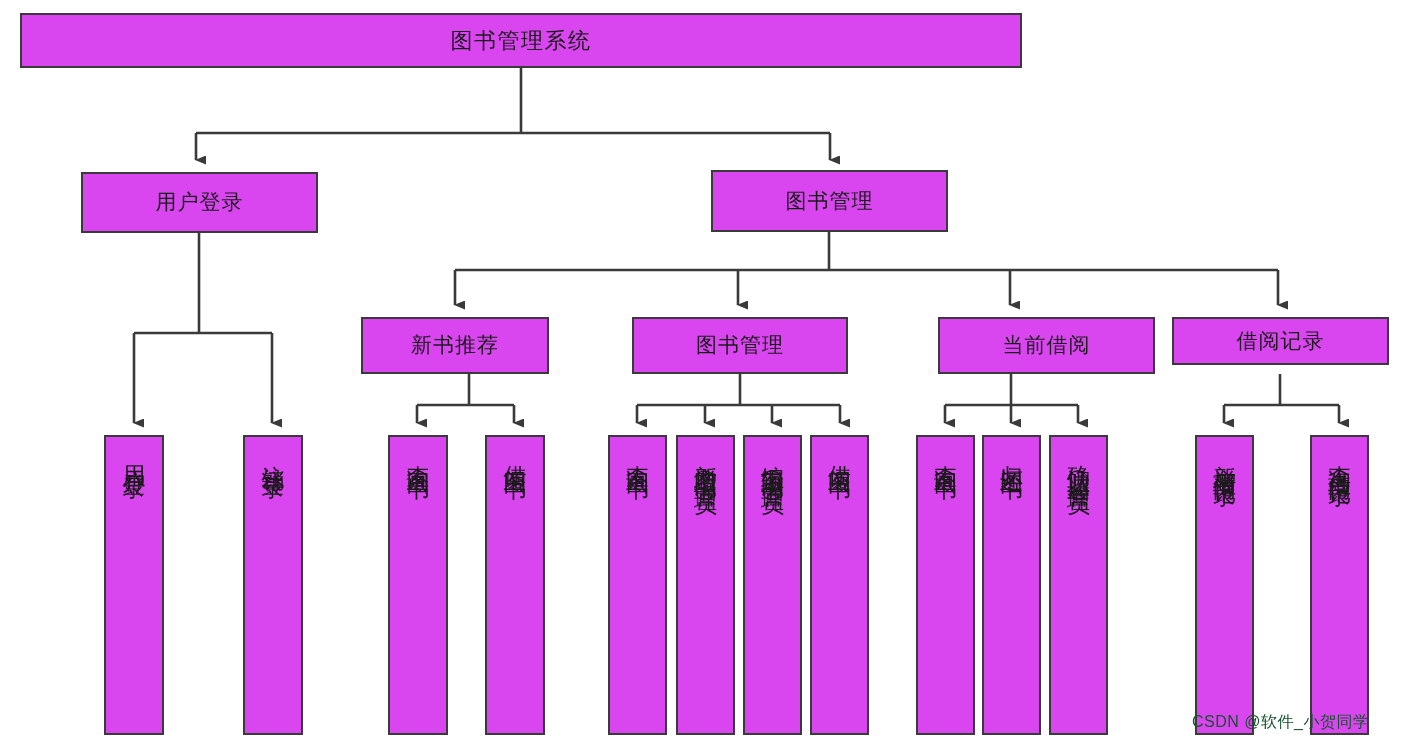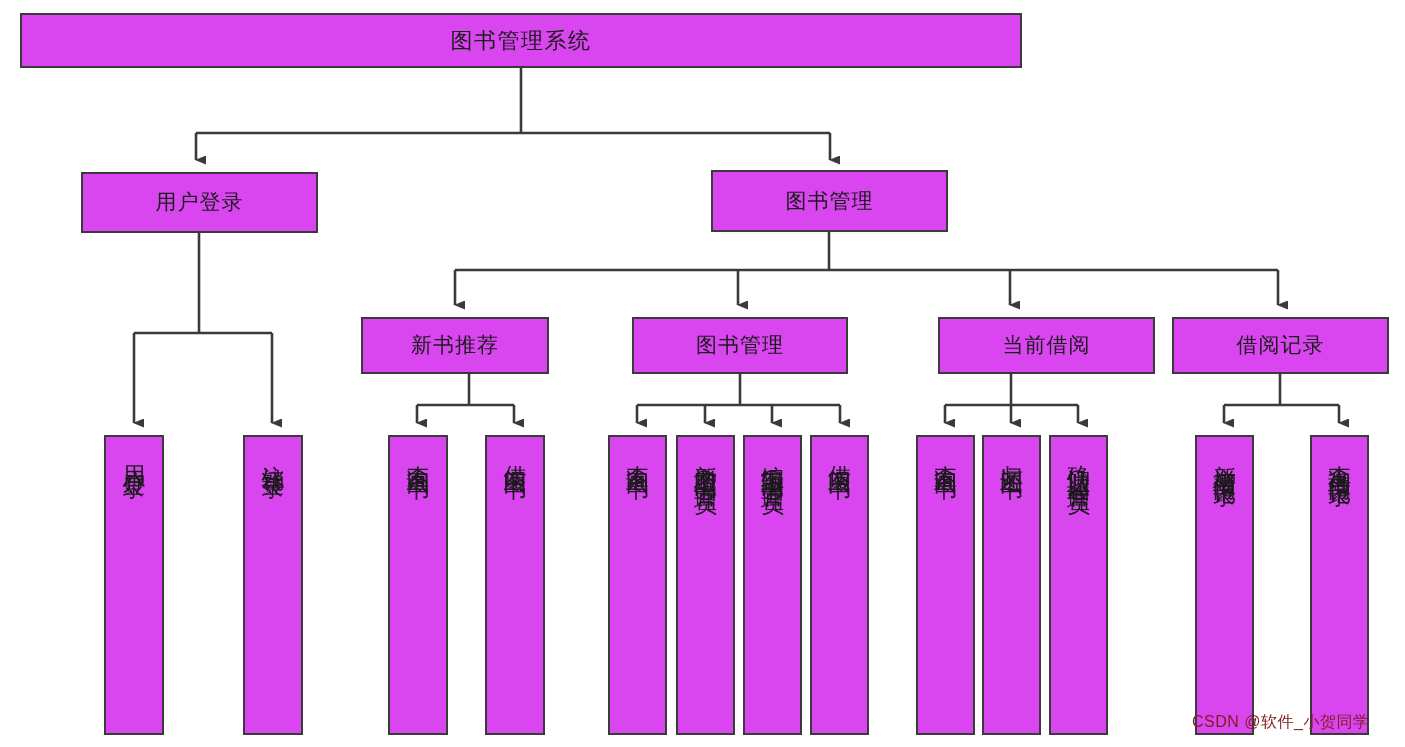--- a/index.html
+++ b/index.html
@@ -44,21 +44,21 @@
     writing-mode:vertical-rl;
     text-orientation:upright;
     font-size:23px;
     letter-spacing:4px;
     line-height:1;
   }
   .watermark{
     position:absolute;
     left:1192px;top:712px;
     font-size:16px;
-    color:#7f1d1d;
+    color:#14532d;
     white-space:nowrap;
     letter-spacing:0.5px;
   }
 </style>
 </head>
 <body>
 
 <div id="stage">
 
   <svg class="wires" viewBox="0 0 1405 747" xmlns="http://www.w3.org/2000/svg">
@@ -124,21 +124,21 @@
 
   <div class="node h" style="left:361px;top:317px;width:188px;height:57px;">
     <span class="lbl">新书推荐</span>
   </div>
   <div class="node h" style="left:632px;top:317px;width:216px;height:57px;">
     <span class="lbl">图书管理</span>
   </div>
   <div class="node h" style="left:938px;top:317px;width:217px;height:57px;">
     <span class="lbl">当前借阅</span>
   </div>
-  <div class="node h" style="left:1172px;top:317px;width:217px;height:57px;">
+  <div class="node h" style="left:1172px;top:317px;width:217px;height:48px;">
     <span class="lbl">借阅记录</span>
   </div>
 
   <div class="node v" style="left:104px;top:435px;width:60px;height:300px;">
     <span class="lbl">用户登录</span>
   </div>
   <div class="node v" style="left:243px;top:435px;width:60px;height:300px;">
     <span class="lbl">注销登录</span>
   </div>
 

